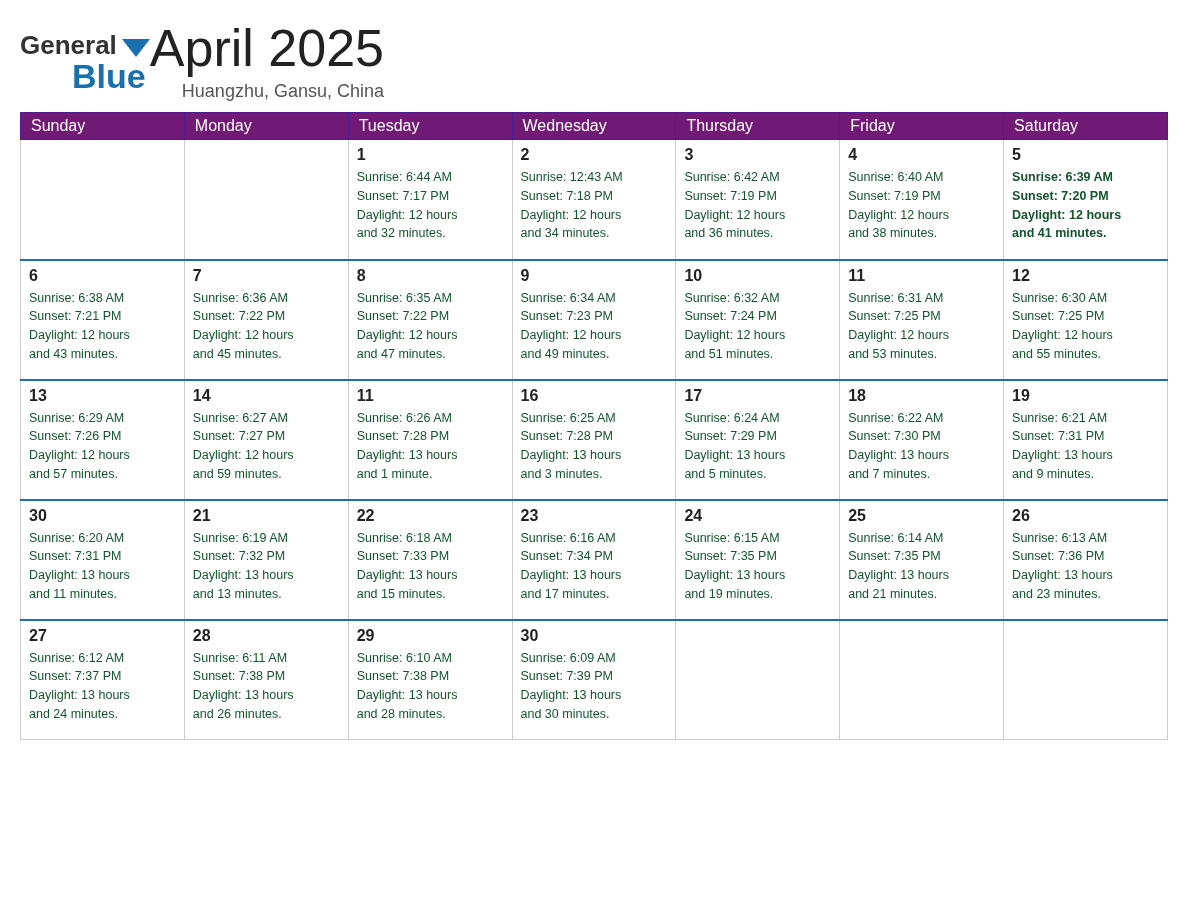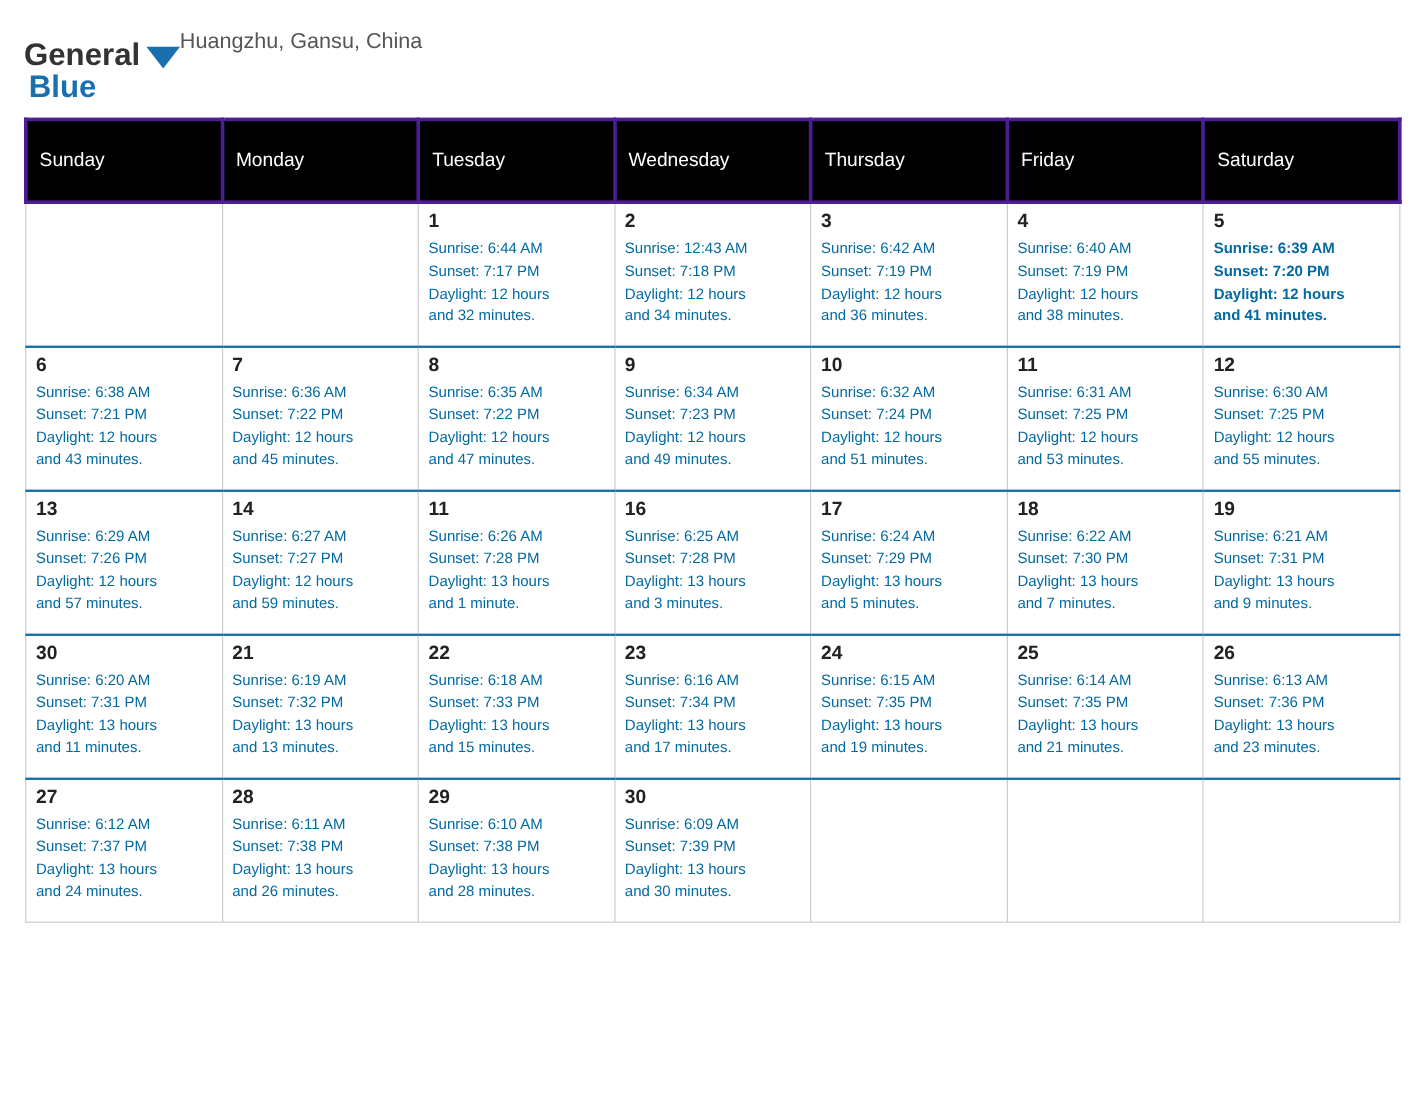--- a/index.html
+++ b/index.html
@@ -20,23 +20,24 @@
       display: flex;
       align-items: center;
       margin-top: 10px;
     }
     .logo-text-general {
       font-size: 26px;
       font-weight: bold;
       color: #333;
     }
     .logo-text-blue {
-      font-size: 26px;
+      font-size: 34px;
       font-weight: bold;
       color: #1a6faf;
+      margin-left: 48px;
     }
     .logo-triangle {
       width: 0;
       height: 0;
       border-left: 14px solid transparent;
       border-right: 14px solid transparent;
       border-top: 18px solid #1a6faf;
       margin-left: 2px;
       margin-top: 4px;
     }
@@ -59,48 +60,48 @@
       font-size: 18px;
       color: #555;
       margin-top: 4px;
     }
     .calendar {
       width: 100%;
       border-collapse: collapse;
       margin-top: 8px;
     }
     .calendar th {
-      background-color: #000000;
+      background-color: #701a75;
       color: #fff;
-      padding: 24px 10px;
+      padding: 4px 10px;
       text-align: left;
       font-size: 16px;
       font-weight: normal;
-      border: 3px solid #4c1d95;
+      border: 1px solid #4c1d95;
     }
     .calendar td {
       border: 1px solid #ccc;
       vertical-align: top;
       padding: 6px 8px;
       width: 14.28%;
       min-height: 90px;
       height: 120px;
     }
     .cell-empty {
       background: #fff;
     }
     .day-number {
       font-size: 16px;
       font-weight: bold;
       color: #222;
       margin-bottom: 4px;
     }
     .day-info {
       font-size: 12.5px;
-      color: #0369a1;
+      color: #14532d;
       line-height: 1.5;
     }
     .row-divider td {
       border-top: 2px solid #1a6faf;
     }
   </style>
 </head>
 <body>
 
 <div class="header">
@@ -111,20 +112,21 @@
         <div class="logo-icon">
           <div class="logo-triangle"></div>
         </div>
       </div>
       <div style="margin-top:-4px;padding-left:4px;">
         <span class="logo-text-blue">Blue</span>
       </div>
     </div>
   </div>
   <div class="title-section">
+    <div class="month-year">April 2025</div>
     <div class="location">Huangzhu, Gansu, China</div>
   </div>
 </div>
 
 <table class="calendar">
   <thead>
     <tr>
     <th>Sunday</th>
         <th>Monday</th>
         <th>Tuesday</th>

